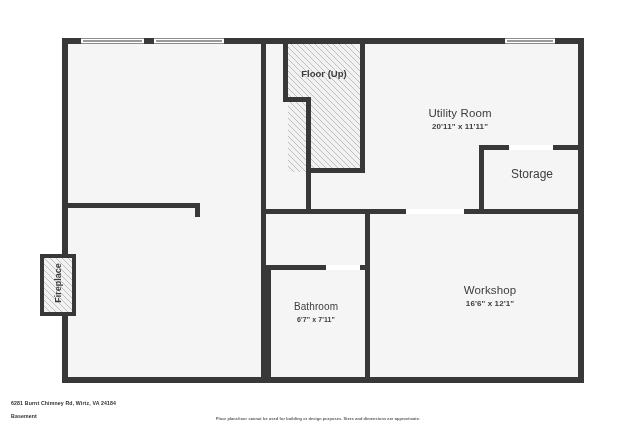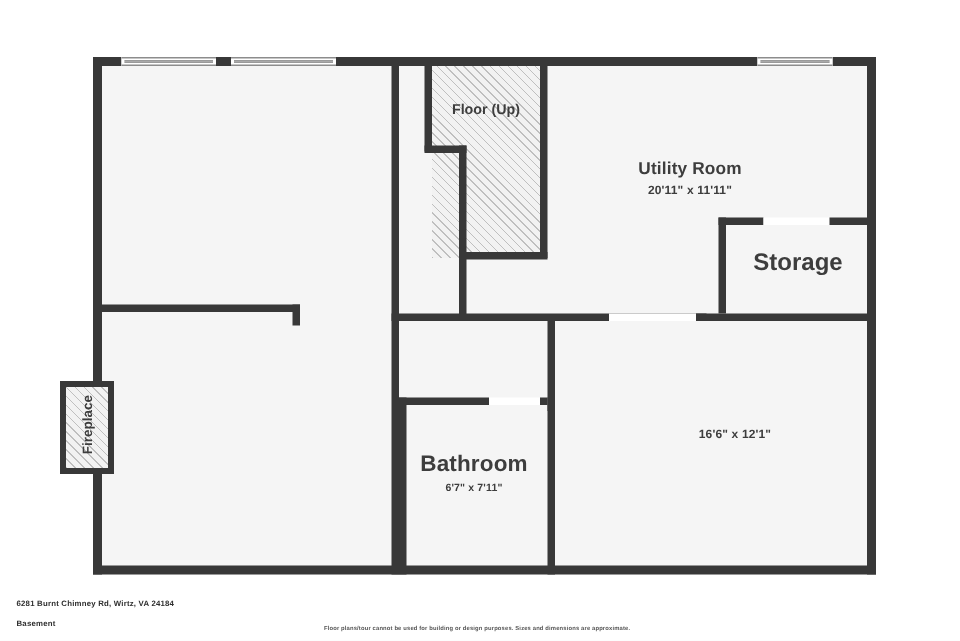--- a/index.html
+++ b/index.html
@@ -71,44 +71,44 @@
     position: absolute;
     text-align: center;
     color: #3d3d3d;
     line-height: 1.25;
     white-space: nowrap;
     pointer-events: none;
   }
   .room-label .rl-name {
     display: block;
     font-size: 11.5px;
-    font-weight: bold;
+    font-weight: normal;
     letter-spacing: .1px;
   }
   .room-label .rl-dims {
     display: block;
     font-size: 8px;
     font-weight: bold;
     margin-top: 2px;
     letter-spacing: .1px;
   }
-  .room-label.small .rl-name { font-size: 15px; }
+  .room-label.small .rl-name { font-size: 10px; }
   .room-label.small .rl-dims { font-size: 7px; }
 
   .stairs-label {
     position: absolute;
     font-size: 9.5px;
     font-weight: bold;
     color: #3d3d3d;
     white-space: nowrap;
   }
   .storage-label {
     position: absolute;
-    font-size: 16px;
-    font-weight: bold;
+    font-size: 12px;
+    font-weight: normal;
     color: #3d3d3d;
     white-space: nowrap;
   }
   .fireplace-label {
     position: absolute;
     font-size: 9px;
     font-weight: bold;
     color: #3d3d3d;
     white-space: nowrap;
     transform: rotate(-90deg);
@@ -213,20 +213,21 @@
   <div class="wall" style="left:62px; top:246px; width:6px; height:10px;"></div>
   <div class="wall" style="left:62px; top:314px; width:6px; height:10px;"></div>
 
 
   <div class="room-label" style="left:365px; top:106px; width:190px;">
     <span class="rl-name">Utility Room</span>
     <span class="rl-dims">20'11" x 11'11"</span>
   </div>
 
   <div class="room-label" style="left:395px; top:283px; width:190px;">
+    <span class="rl-name">Workshop</span>
     <span class="rl-dims">16'6" x 12'1"</span>
   </div>
 
   <div class="room-label small" style="left:246px; top:301px; width:140px;">
     <span class="rl-name">Bathroom</span>
     <span class="rl-dims">6'7" x 7'11"</span>
   </div>
 
   <div class="storage-label" style="left:486px; top:167px; width:92px; text-align:center;">
     <span>Storage</span>

